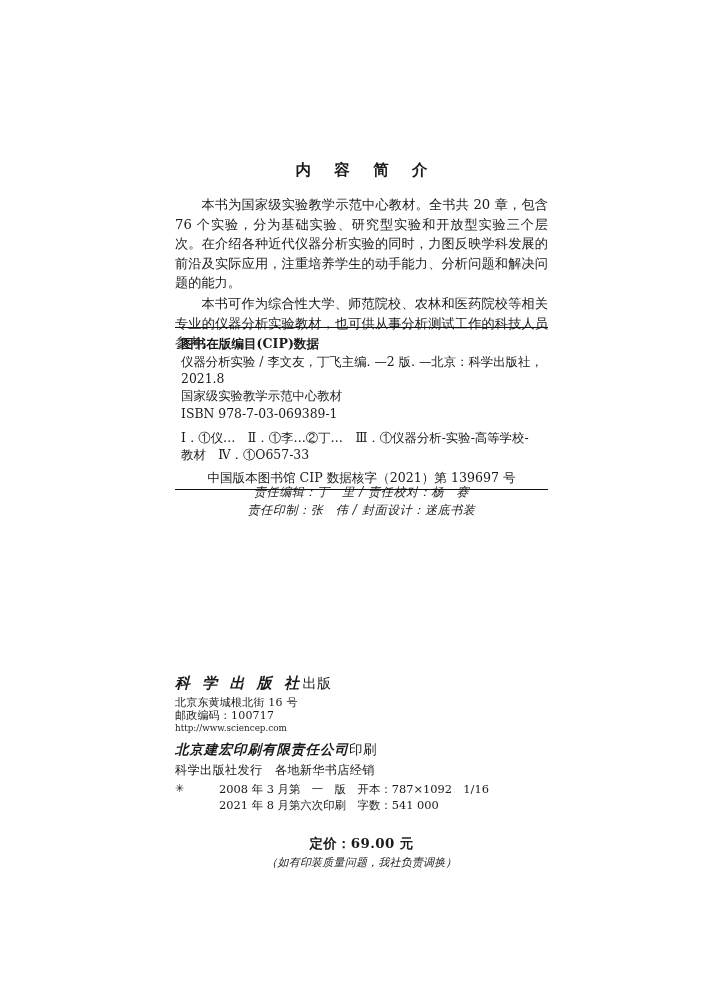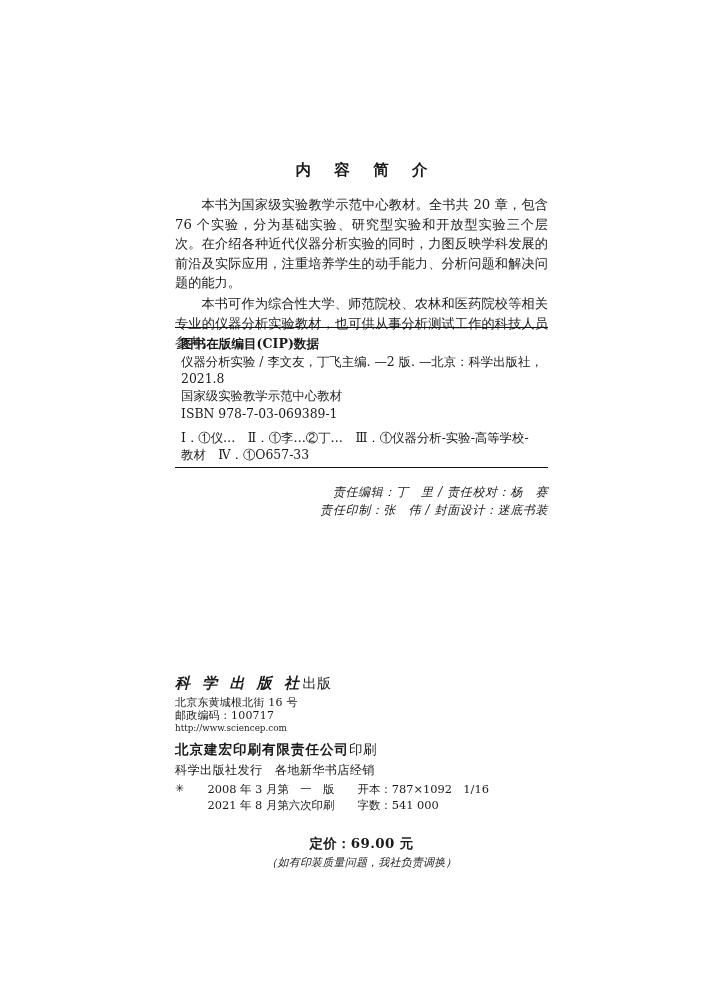--- a/index.html
+++ b/index.html
@@ -85,21 +85,21 @@
     text-align: center;
     padding-top: 5px;
   }
 
   
   .credits {
     position: absolute;
     left: 175px;
     top: 484px;
     width: 373px;
-    text-align: right;
+    text-align: center;
   }
   .credit-line {
     font-size: 12px;
     line-height: 17.5px;
     font-family: "DejaVu Serif", "Liberation Serif", serif;
     font-style: italic;
     letter-spacing: 0.6px;
   }
 
   
@@ -134,20 +134,21 @@
     font-size: 8.8px;
     line-height: 13px;
     font-family: "DejaVu Serif", "Liberation Serif", serif;
   }
   .printer-row {
     font-size: 13.5px;
     line-height: 21px;
     margin-top: 4px;
   }
   .printer-name {
+    font-style: italic;
     font-weight: bold;
     letter-spacing: 1px;
   }
   .printer-suffix {
     font-size: 13.5px;
     letter-spacing: 0.5px;
   }
   .distrib-row {
     font-size: 12.2px;
     line-height: 20px;
@@ -168,21 +169,21 @@
     text-align: center;
   }
   .spec-row {
     font-size: 11.4px;
     line-height: 16.4px;
     white-space: nowrap;
   }
   .spec-left {
     display: inline-block;
     width: 150px;
-    text-align: left;
+    text-align: center;
   }
   .spec-right {
     display: inline-block;
     width: 158px;
     text-align: left;
   }
 
   
   .price-block {
     position: absolute;
@@ -216,20 +217,21 @@
   </div>
 
   <div class="cip-box">
     <div class="cip-heading">图书在版编目(CIP)数据</div>
     <div class="cip-line">仪器分析实验 / 李文友，丁飞主编. —2 版. —北京：科学出版社，2021.8</div>
     <div class="cip-line">国家级实验教学示范中心教材</div>
     <div class="cip-line">ISBN 978-7-03-069389-1</div>
     <div class="cip-gap"></div>
     <div class="cip-class">Ⅰ．①仪…　Ⅱ．①李…②丁…　Ⅲ．①仪器分析-实验-高等学校-</div>
     <div class="cip-class">教材　Ⅳ．①O657-33</div>
+    <div class="cip-cat">中国版本图书馆 CIP 数据核字（2021）第 139697 号</div>
   </div>
 
   <div class="credits">
     <div class="credit-line">责任编辑：丁　里 / 责任校对：杨　赛</div>
     <div class="credit-line">责任印制：张　伟 / 封面设计：迷底书装</div>
   </div>
 
   <div class="publisher-block">
     <div class="pub-name-row">
       <span class="pub-logo-text">科 学 出 版 社</span><span class="pub-suffix">出版</span>

